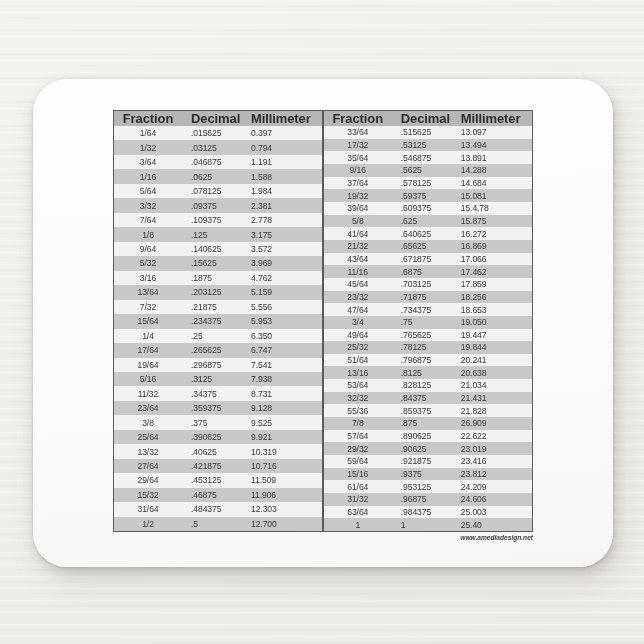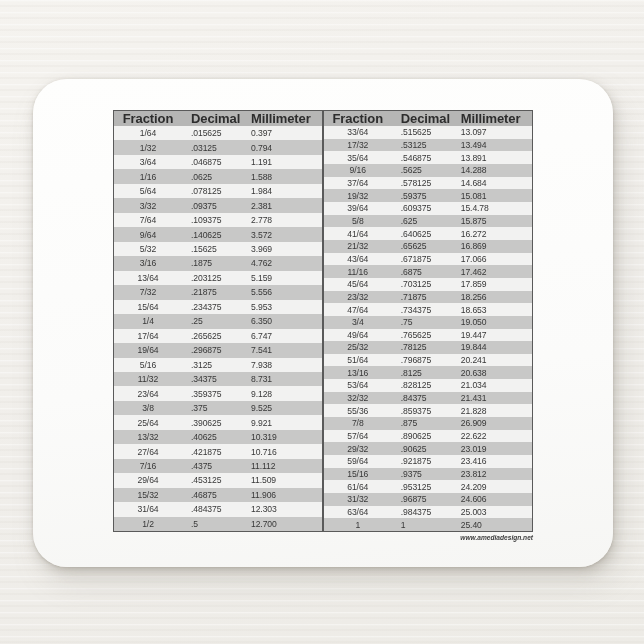--- a/index.html
+++ b/index.html
@@ -118,20 +118,25 @@
             <div class="cell c-fraction">3/32</div>
             <div class="cell c-decimal">.09375</div>
             <div class="cell c-mm">2.381</div>
           </div>
           <div class="row">
             <div class="cell c-fraction">7/64</div>
             <div class="cell c-decimal">.109375</div>
             <div class="cell c-mm">2.778</div>
           </div>
           <div class="row">
+            <div class="cell c-fraction">1/8</div>
+            <div class="cell c-decimal">.125</div>
+            <div class="cell c-mm">3.175</div>
+          </div>
+          <div class="row">
             <div class="cell c-fraction">9/64</div>
             <div class="cell c-decimal">.140625</div>
             <div class="cell c-mm">3.572</div>
           </div>
           <div class="row">
             <div class="cell c-fraction">5/32</div>
             <div class="cell c-decimal">.15625</div>
             <div class="cell c-mm">3.969</div>
           </div>
           <div class="row">
@@ -196,25 +201,20 @@
           </div>
           <div class="row">
             <div class="cell c-fraction">13/32</div>
             <div class="cell c-decimal">.40625</div>
             <div class="cell c-mm">10.319</div>
           </div>
           <div class="row">
             <div class="cell c-fraction">27/64</div>
             <div class="cell c-decimal">.421875</div>
             <div class="cell c-mm">10.716</div>
-          </div>
-          <div class="row">
-            <div class="cell c-fraction">7/16</div>
-            <div class="cell c-decimal">.4375</div>
-            <div class="cell c-mm">11.112</div>
           </div>
           <div class="row">
             <div class="cell c-fraction">29/64</div>
             <div class="cell c-decimal">.453125</div>
             <div class="cell c-mm">11.509</div>
           </div>
           <div class="row">
             <div class="cell c-fraction">15/32</div>
             <div class="cell c-decimal">.46875</div>
             <div class="cell c-mm">11.906</div>

